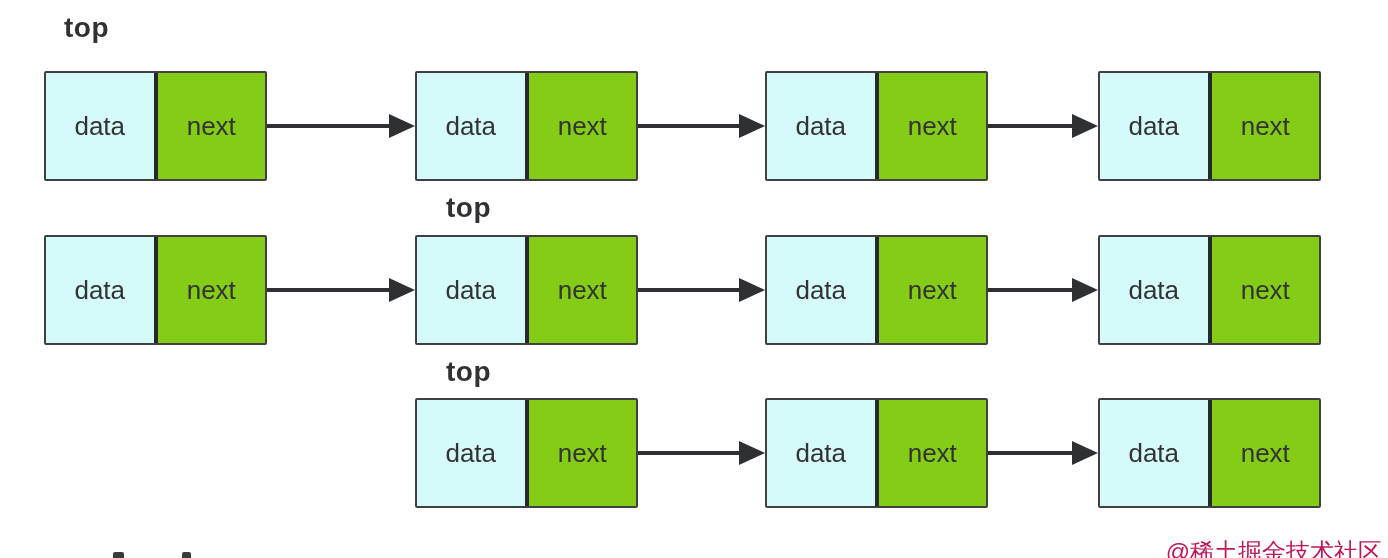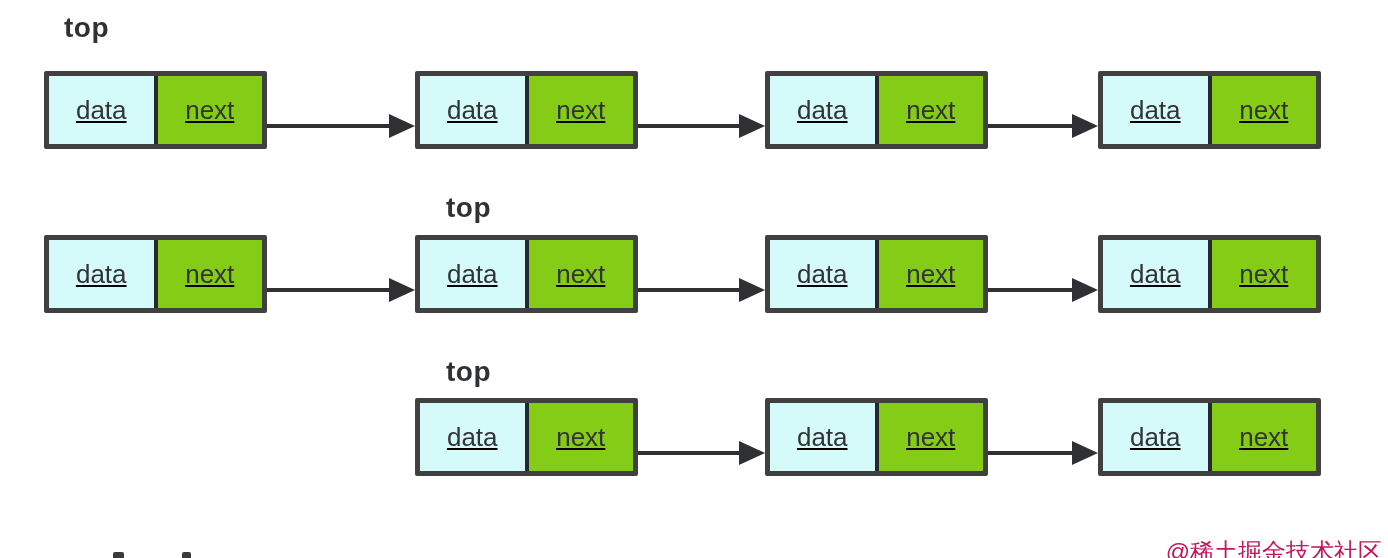--- a/index.html
+++ b/index.html
@@ -5,22 +5,22 @@
   html,body { margin:0; padding:0; background:#ffffff; }
   .canvas {
     position:relative; width:1388px; height:558px; overflow:hidden;
     background:#ffffff; font-family:"Liberation Sans", sans-serif;
   }
   .top-label {
     position:absolute; font-weight:bold; font-size:28px; color:#2f3133;
     letter-spacing:0.5px;
   }
   .node {
-    position:absolute; width:223px; height:78px; box-sizing:border-box;
-    border:5px solid #404040; border-radius:2px; display:flex; background:#fff;text-decoration:underline;
+    position:absolute; width:223px; height:110px; box-sizing:border-box;
+    border:2px solid #404040; border-radius:2px; display:flex; background:#fff;
   }
   .cell {
     flex:1; display:flex; align-items:center; justify-content:center;
     font-size:26px; color:#333333;
   }
   .cell.data { background:#d5fafa; border-right:4px solid #26282b; }
   .cell.next { background:#84cc16; }
   .arrow { position:absolute; height:0; }
   .arrow .line {
     position:absolute; left:0; right:18px; top:-2px; height:4px; background:#2e3033;

